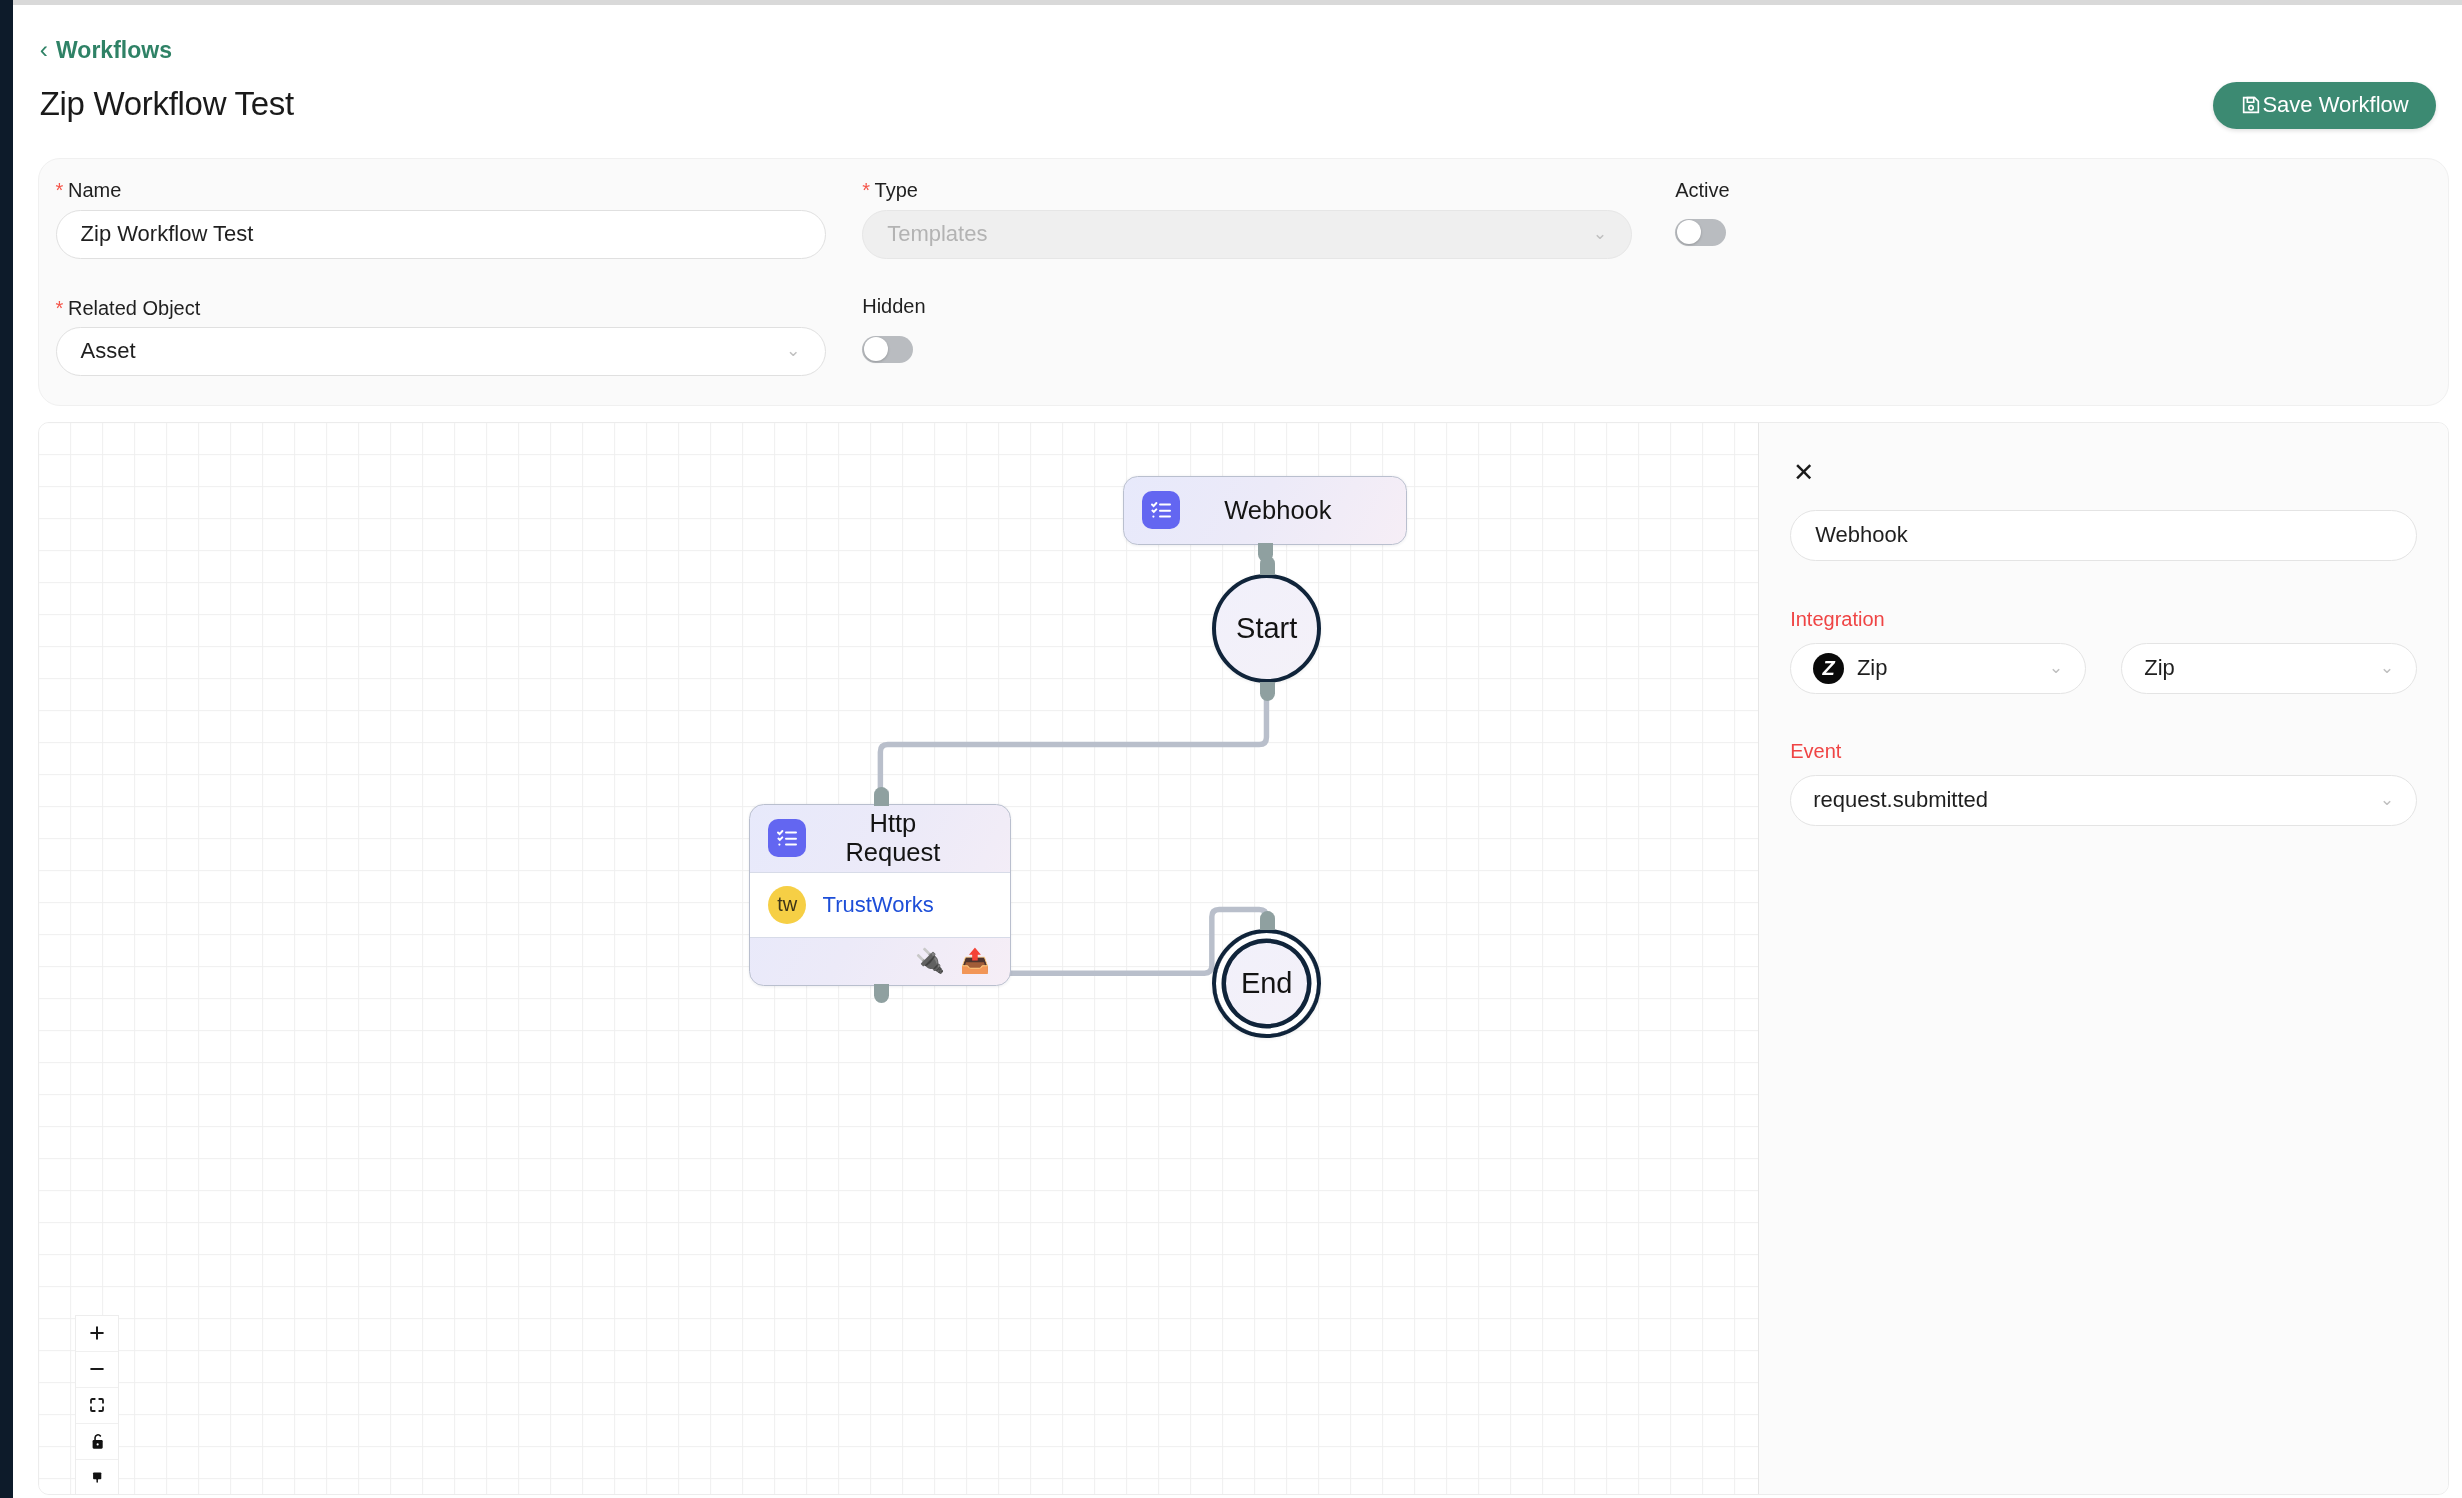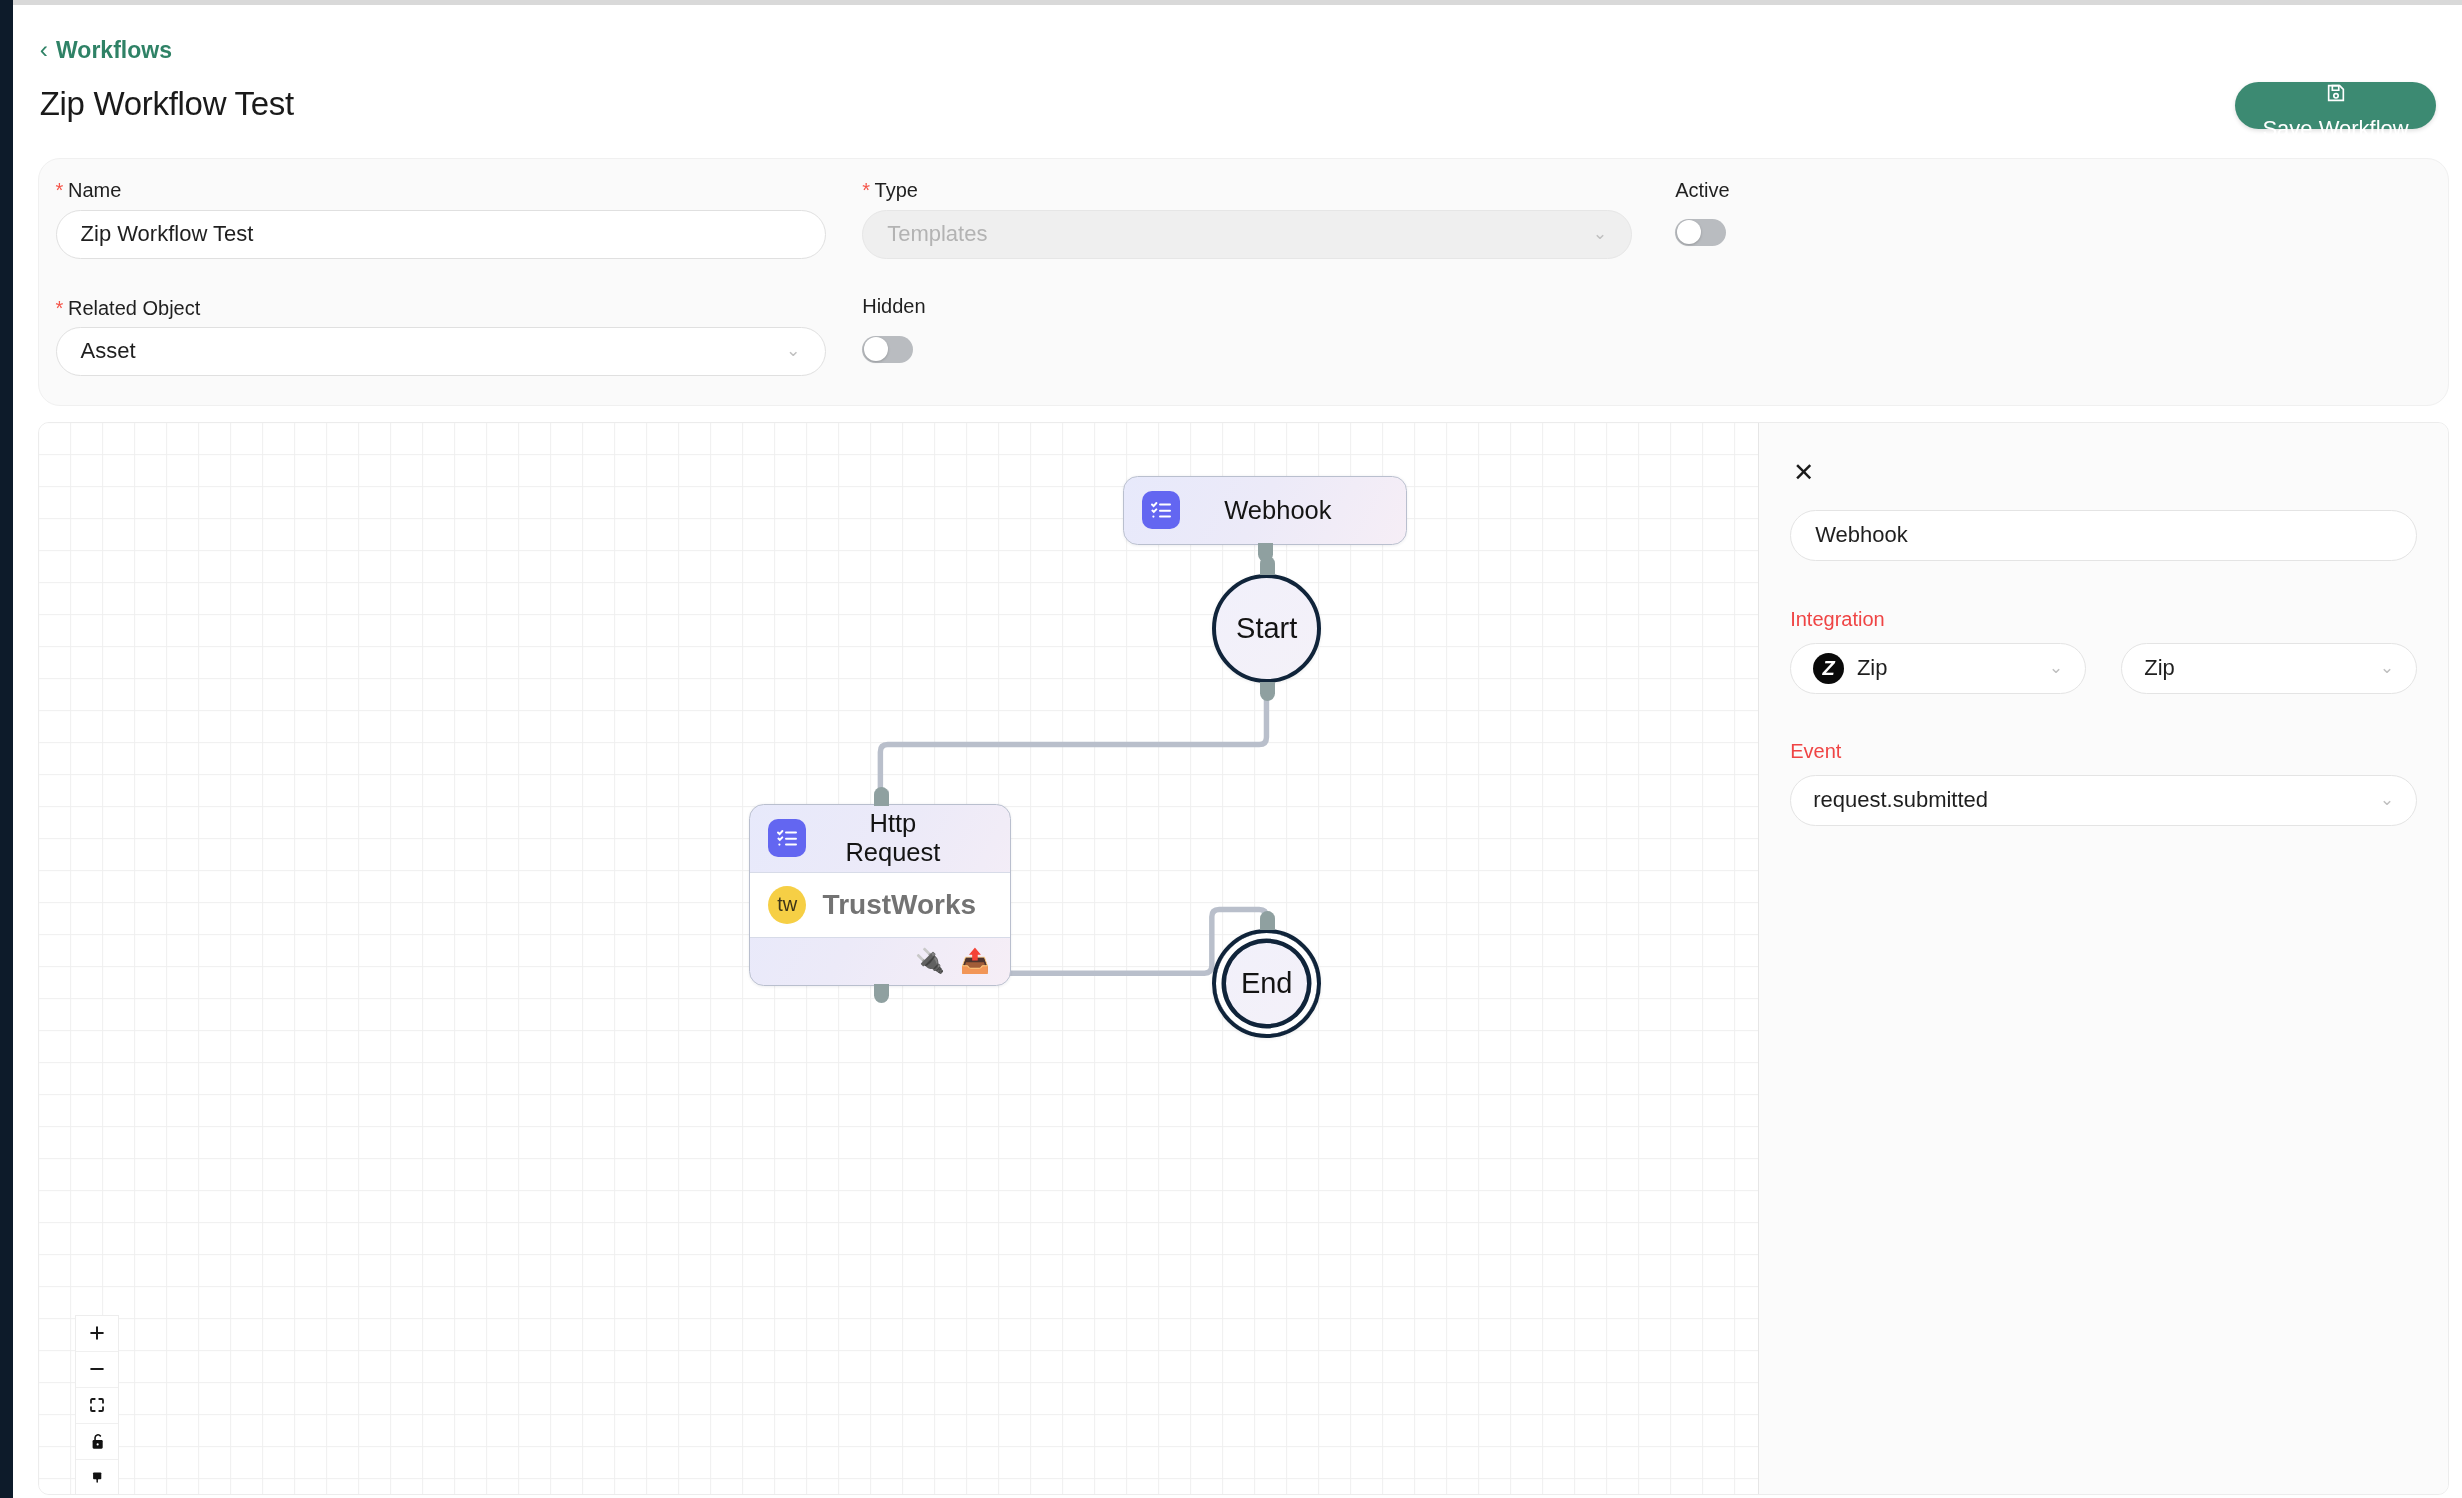--- a/index.html
+++ b/index.html
@@ -32,28 +32,27 @@
   }
   .breadcrumb .chev { font-size:24.6px; font-weight:400; line-height:1; color:#2f8266; }
 
   .page-title {
     position:absolute; left:27px; top:80px;
     font-size:33px; color:#1a1a1a; font-weight:400; letter-spacing:-0.3px;
   }
 
   .save-btn {
     position:absolute; right:27px; top:77px;
-    display:flex; align-items:center; gap:12px;
+    display:flex; align-items:center; 
     background:#3c8a72; color:#fff;
     border:none; border-radius:25.5px;
     padding:0 27px; height:47px;
     font-size:22px; font-family:"Liberation Sans", sans-serif;
     cursor:pointer;
     box-shadow:0 1.8px 4.6px rgba(0,0,0,0.13);
-    flex-direction:column;
   }
   .save-btn svg { display:block; }
 
   
   .form-card {
     position:absolute; left:25.5px; top:153px;
     width:2411px; height:248px;
     background:#fafafa;
     border:0.9px solid #f0f0f0;
     border-radius:22px;
@@ -136,21 +135,21 @@
   .node-body {
     background:#fff; border-top:0.9px solid #d7dbe8; border-bottom:0.9px solid #d7dbe8;
     display:flex; align-items:center; height:66px; padding:0 18px; gap:16.4px;
   }
   .tw-badge {
     width:38px; height:38px; border-radius:50%;
     background:#f6cf45; color:#3d3418;
     display:flex; align-items:center; justify-content:center;
     font-size:20px; flex:none;
   }
-  .node-body-label { font-size:28px; color:#737373;font-weight:bold; }
+  .node-body-label { font-size:22px; color:#1d4ed8; }
 
   .node-foot {
     height:47px; display:flex; align-items:center; justify-content:flex-end;
     gap:14.6px; padding:0 20px; font-size:24px; line-height:1;
   }
 
   .circle-node {
     width:109px; height:109px; border-radius:50%;
     background:linear-gradient(135deg,#f1f0fb 0%,#f4f1f8 100%);
     border:4.6px solid #10243a;

